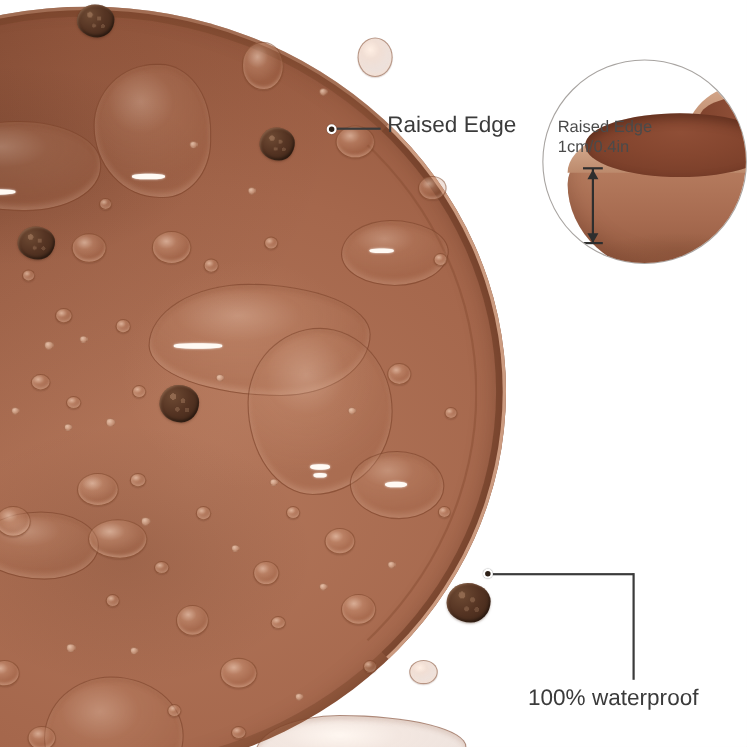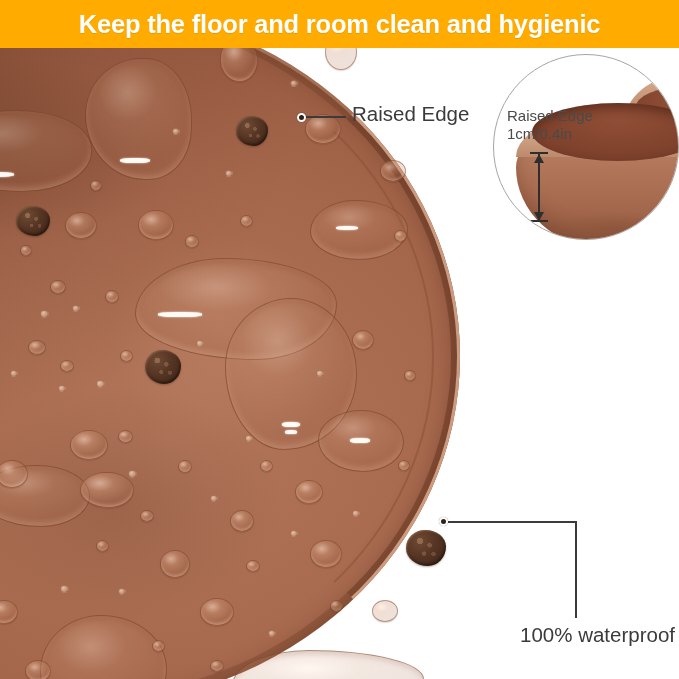--- a/index.html
+++ b/index.html
@@ -293,32 +293,29 @@
     <div class="drop tiny" style="left:245px;top:395px;width:6px;height:5px;border-radius:50%;"></div>
     <div class="drop tiny" style="left:316px;top:330px;width:6px;height:5px;border-radius:50%;"></div>
 
     <div class="kibble" style="left:236px;top:76px;width:32px;height:30px;"></div>
     <div class="kibble" style="left:16px;top:166px;width:34px;height:30px;"></div>
     <div class="kibble" style="left:145px;top:310px;width:36px;height:34px;"></div>
     <div class="kibble" style="left:406px;top:490px;width:40px;height:36px;"></div>
     <div class="kibble" style="left:70px;top:-36px;width:34px;height:30px;"></div>
   </div>
 
-  <div id="banner">
-    <div id="banner-text">Keep the floor and room clean and hygienic</div>
-  </div>
 
   <div class="anchor-dot" style="left:297px;top:113px;"></div>
   <div class="lead-line" style="left:306px;top:116px;width:40px;height:1.6px;"></div>
   <div class="callout-label" style="left:352px;top:102px;">Raised Edge</div>
 
   <div class="anchor-dot" style="left:439px;top:517px;"></div>
   <div class="lead-line" style="left:448px;top:521px;width:128px;height:1.6px;"></div>
   <div class="lead-line" style="left:575px;top:521px;width:1.6px;height:97px;"></div>
-  <div class="callout-label" style="left:520px;top:623px;">100% waterproof</div>
+  <div class="callout-label" style="left:480px;top:623px;">100% waterproof</div>
 
   <div id="inset">
     <div id="inset-img">
       <div class="ins-back-lip"></div>
       <div class="ins-back-well"></div>
       <div class="ins-bowl-outer"></div>
       <div class="ins-bowl-lip"></div>
       <div class="ins-bowl-well"></div>
       <div class="ins-shadow"></div>
     </div>

